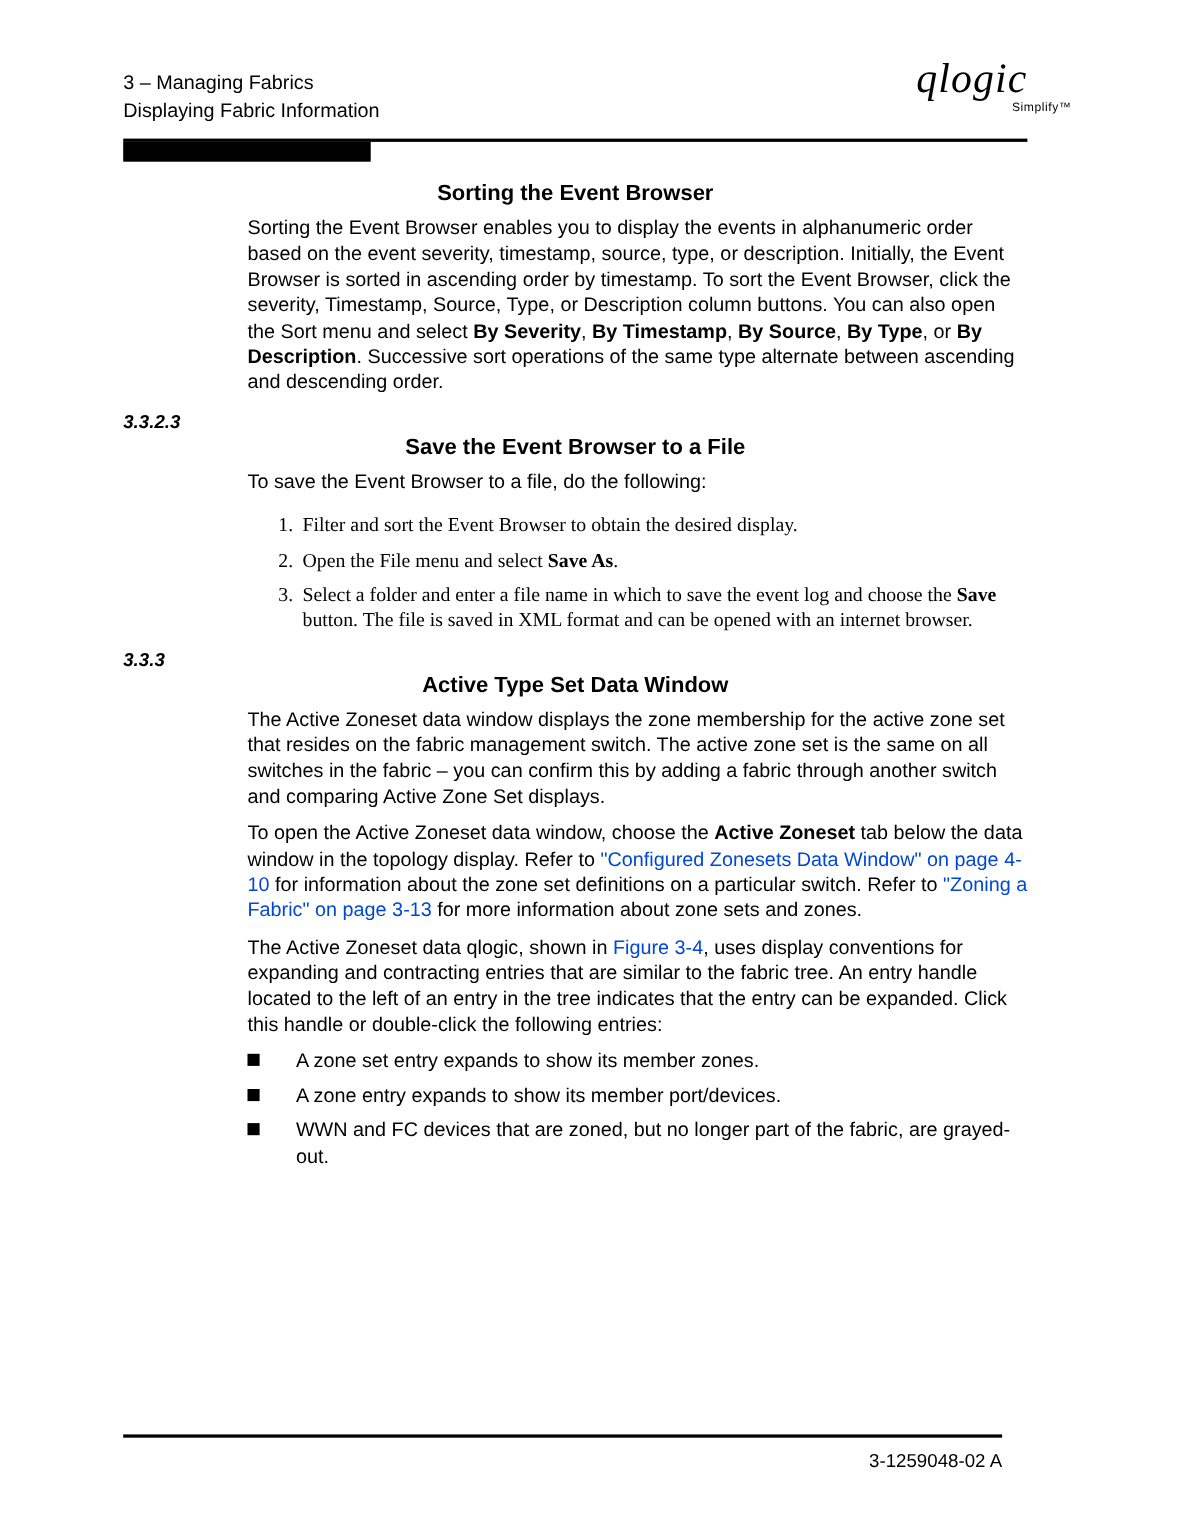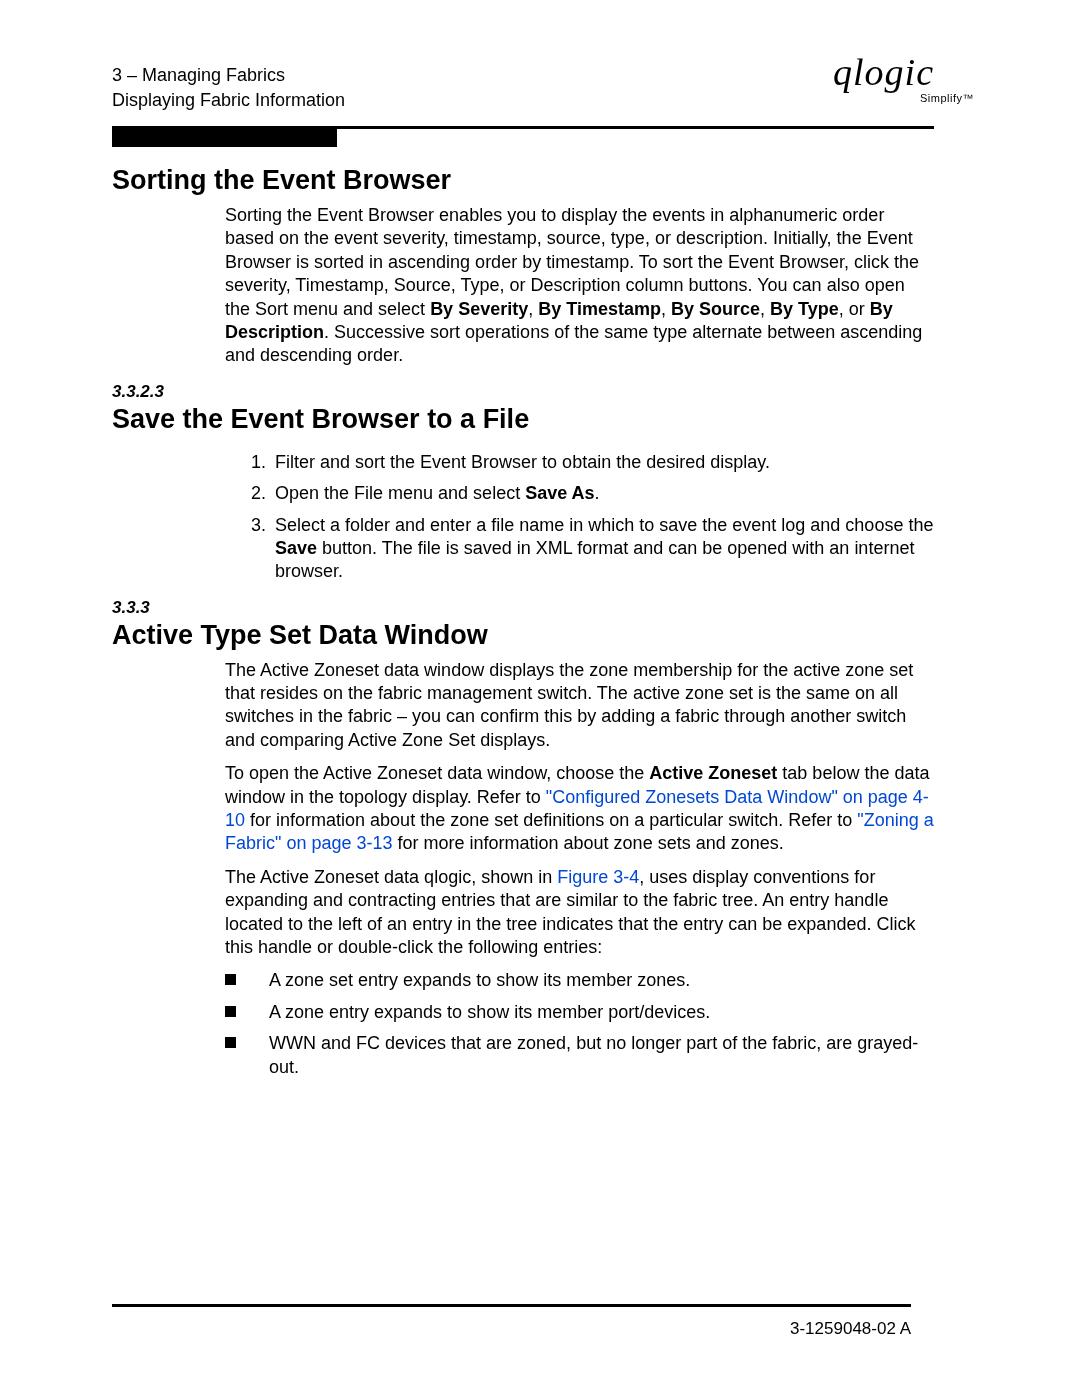--- a/index.html
+++ b/index.html
@@ -58,36 +58,38 @@
   .content {
     margin-top: 18px;
   }
   .secnum {
     font-style: italic;
     font-weight: bold;
     font-size: 17px;
     margin-top: 14px;
   }
   h2.htitle {
-    font-size: 27px;
+    font-size: 20px;
     font-weight: bold;
     margin: 2px 0 6px 0;
+    text-align: center;
   }
   .body-indent {
     margin-left: 113px;
     font-size: 18px;
     line-height: 1.3;
   }
   .body-indent p {
     margin: 8px 0 10px 0;
   }
   ol.steps {
     list-style: decimal;
     padding-left: 46px;
     margin: 16px 0 0 0;
+    font-family: Liberation Serif, serif;
   }
   ol.steps li {
     padding-left: 4px;
     margin-bottom: 8px;
   }
   ul.squares {
     list-style: none;
     padding-left: 0;
     margin: 6px 0 0 0;
   }
@@ -149,20 +151,21 @@
     <h2 class="htitle">Sorting the Event Browser</h2>
     <div class="body-indent">
       <p>
         <span>Sorting the Event Browser enables you to display the events in alphanumeric order based on the event severity, timestamp, source, type, or description. Initially, the Event Browser is sorted in ascending order by timestamp. To sort the Event Browser, click the severity, Timestamp, Source, Type, or Description column buttons. You can also open the Sort menu and select </span><span class="bold">By Severity</span><span>, </span><span class="bold">By Timestamp</span><span>, </span><span class="bold">By Source</span><span>, </span><span class="bold">By Type</span><span>, or </span><span class="bold">By Description</span><span>. Successive sort operations of the same type alternate between ascending and descending order.</span>
       </p>
     </div>
 
     <div class="secnum">3.3.2.3</div>
     <h2 class="htitle">Save the Event Browser to a File</h2>
     <div class="body-indent">
+      <p>To save the Event Browser to a file, do the following:</p>
       <ol class="steps">
         <li>Filter and sort the Event Browser to obtain the desired display.</li>
         <li>
           <span>Open the File menu and select </span><span class="bold">Save As</span><span>.</span>
         </li>
         <li>
           <span>Select a folder and enter a file name in which to save the event log and choose the </span><span class="bold">Save</span><span> button. The file is saved in XML format and can be opened with an internet browser.</span>
         </li>
       </ol>
     </div>

